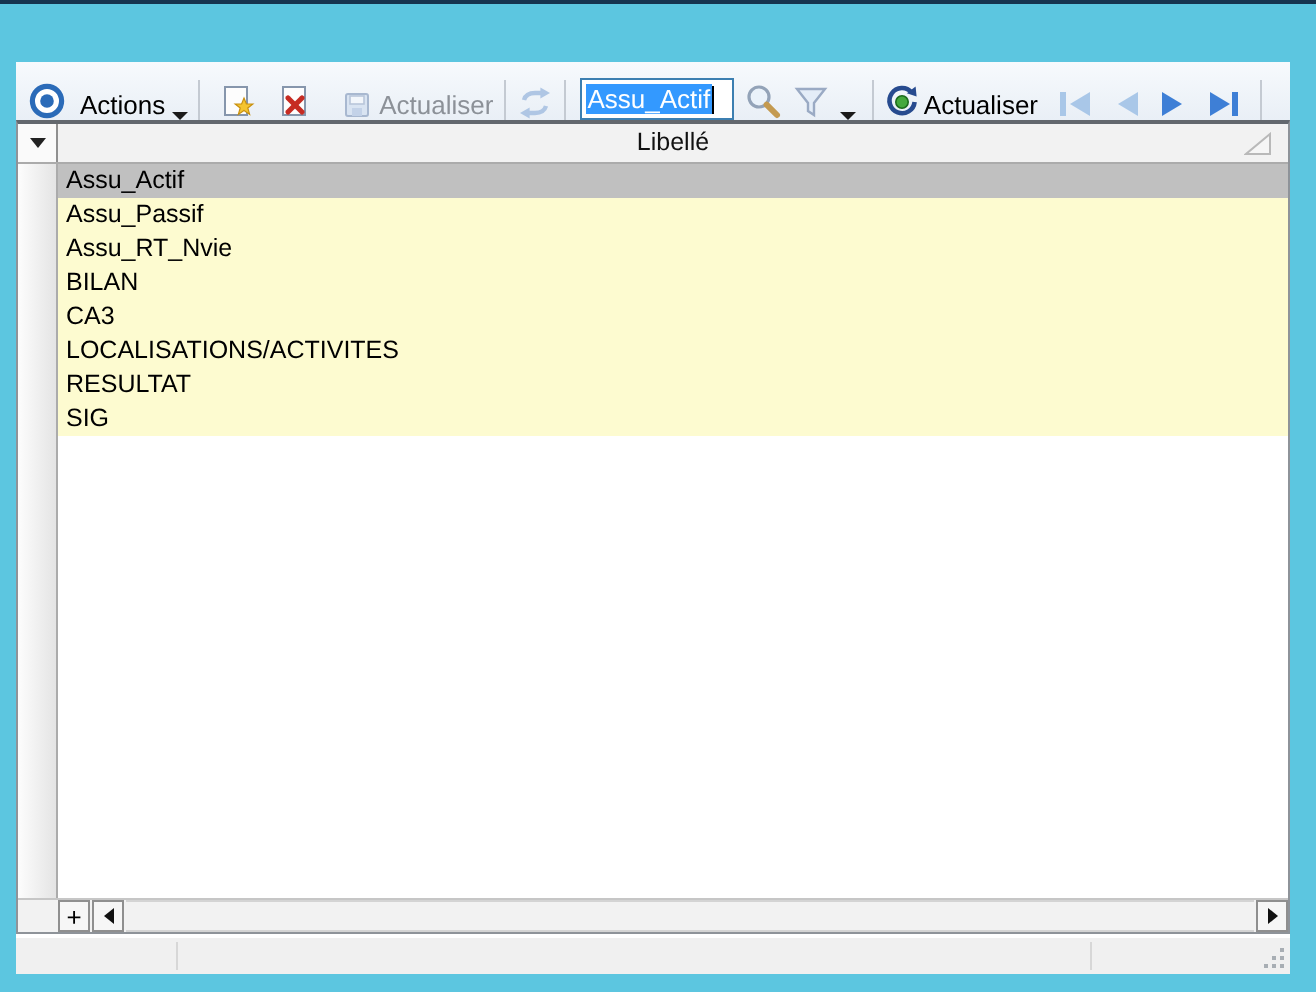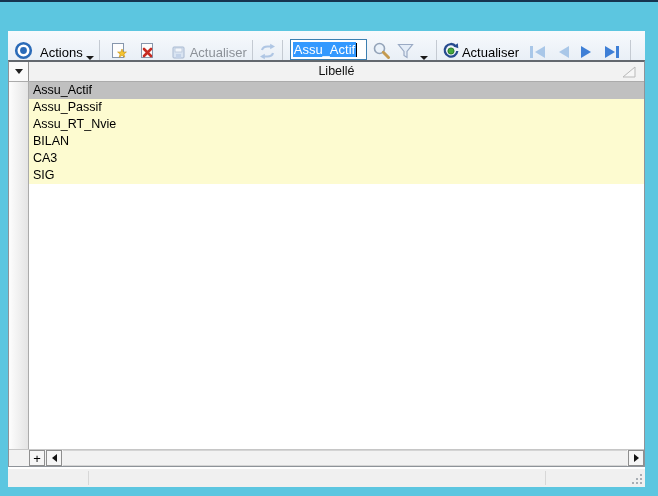--- a/index.html
+++ b/index.html
@@ -202,20 +202,26 @@
             <div class="row">
     <span>Assu_RT_Nvie</span>
   </div>
             <div class="row">
     <span>BILAN</span>
   </div>
             <div class="row">
     <span>CA3</span>
   </div>
             <div class="row">
+    <span>LOCALISATIONS/ACTIVITES</span>
+  </div>
+            <div class="row">
+    <span>RESULTAT</span>
+  </div>
+            <div class="row">
     <span>SIG</span>
   </div>
           </div>
       </div>
 
       <div class="hscroll">
         <div class="hs-btn">
           <span class="hs-plus">+</span>
         </div>
         <div class="hs-btn">

